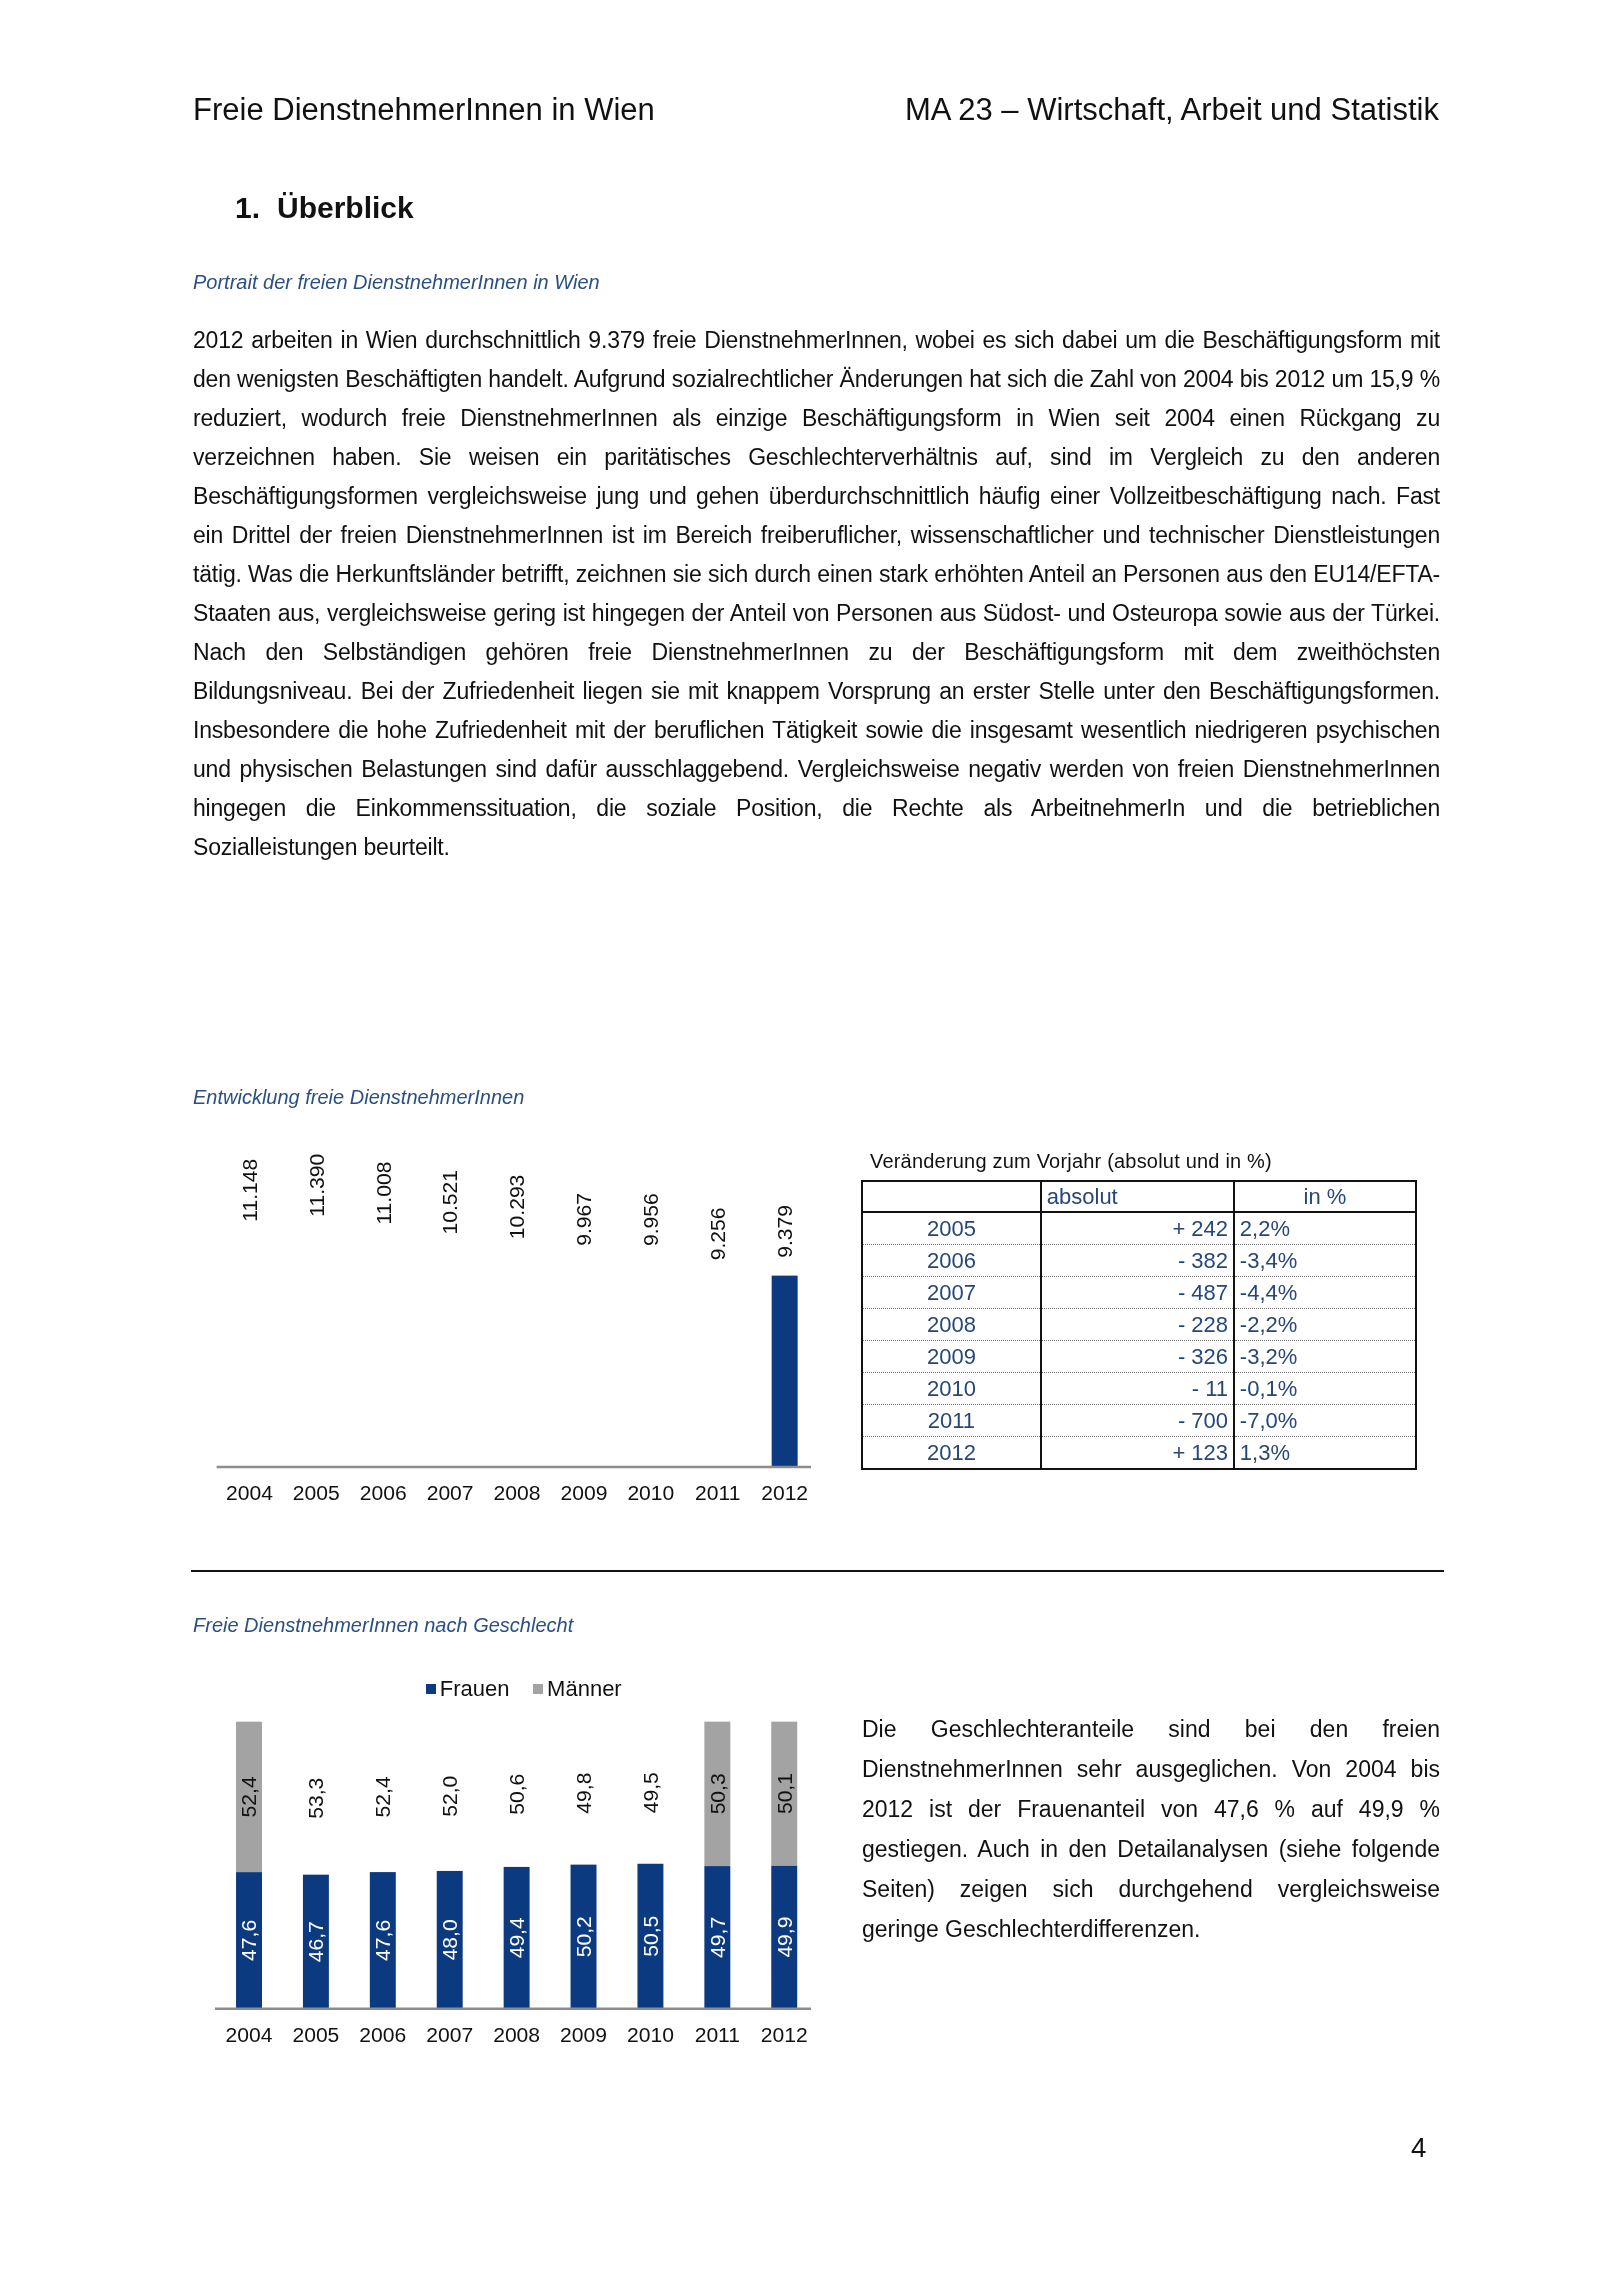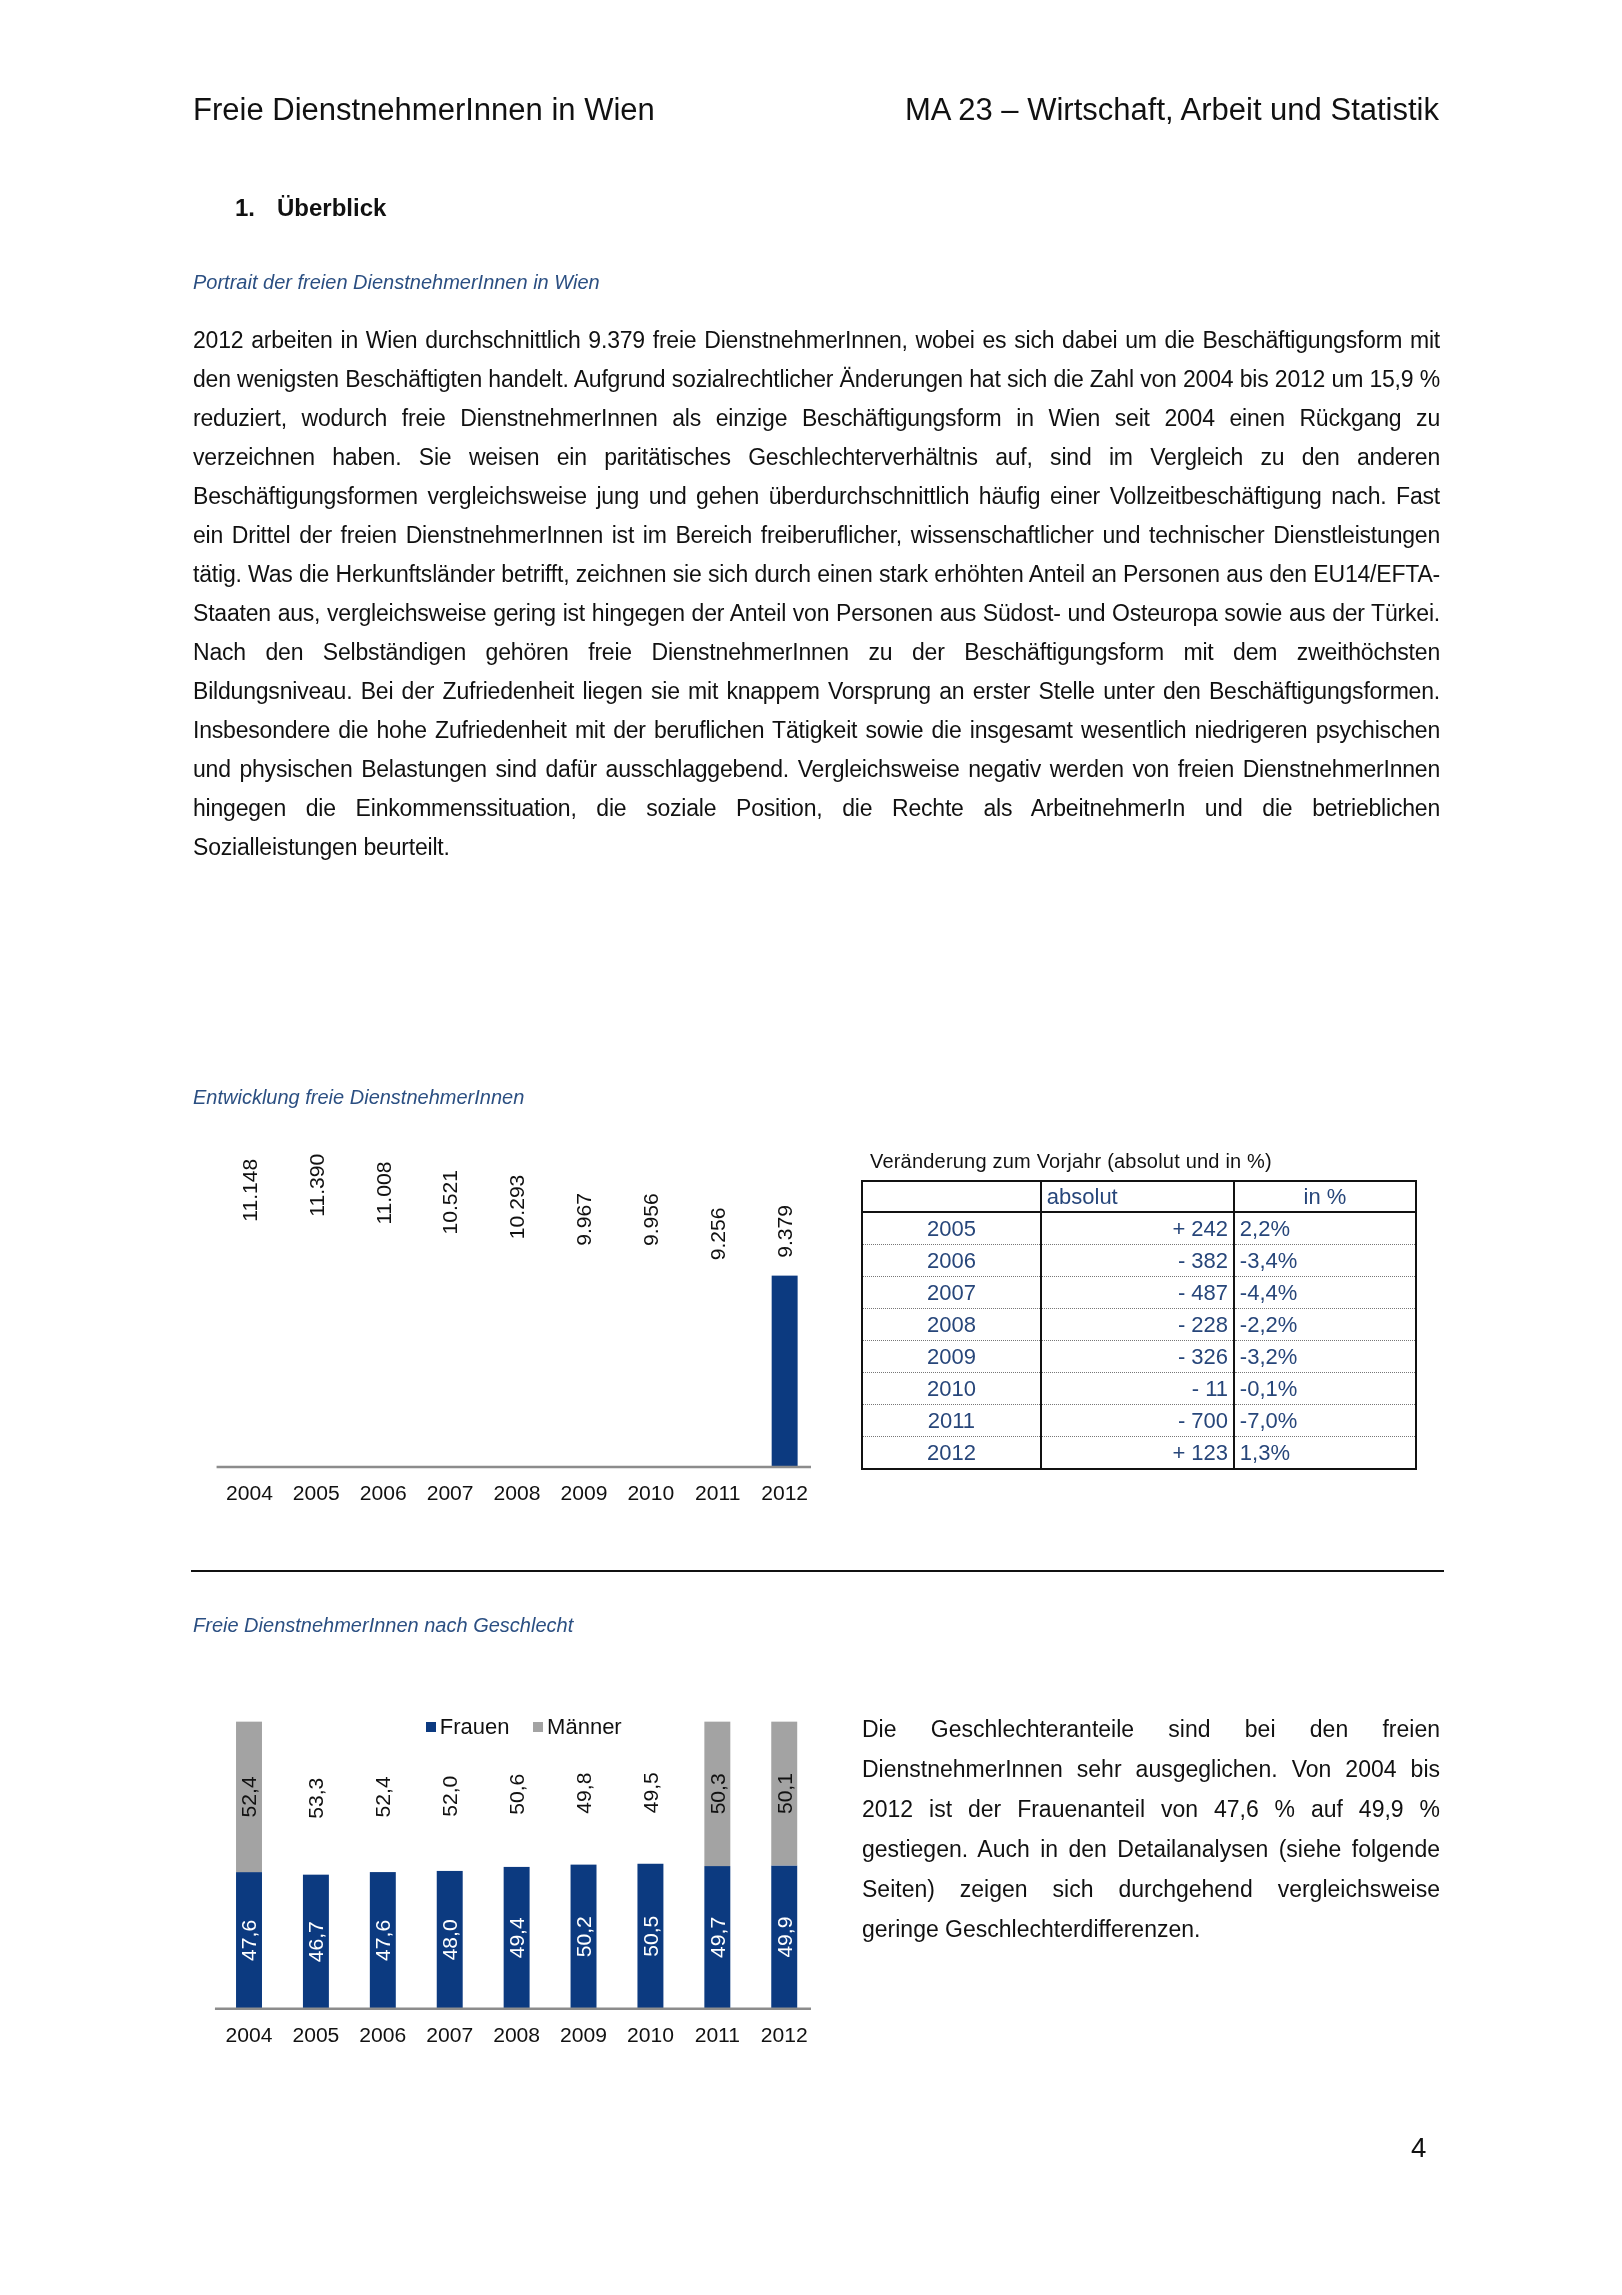--- a/index.html
+++ b/index.html
@@ -2,21 +2,21 @@
 <html style="font-size:13px"><head>
 <meta charset="utf-8">
 <style>
   html, body { margin: 0; padding: 0; background: #ffffff; }
   body { width: 1622px; height: 2295px; position: relative; overflow: hidden;
          font-family: "Liberation Sans", sans-serif; color: #111111; }
   .abs { position: absolute; }
   .hdr { font-size: 31px; top: 96px; line-height: 27.6px; white-space: nowrap; }
   #hdr-left { left: 193px; }
   #hdr-right { right: 183px; }
-  .h1 { left: 235px; top: 191px; font-size: 24px; font-weight: bold; line-height: 34px; white-space: nowrap; }
+  .h1 { left: 235px; top: 191px; font-size: 30px; font-weight: bold; line-height: 34px; white-space: nowrap; }
   .h1 .num { display: inline-block; width: 42px; }
   .sub { font-style: italic; color: #2b4f82; font-size: 20px; line-height: 34px; white-space: nowrap; }
   #sub-portrait { left: 193px; top: 265px; }
   #sub-entw { left: 193px; top: 1080px; }
   #sub-geschl { left: 193px; top: 1608px; }
   .para { font-size: 23px; line-height: 39px; text-align: justify; text-align-last: left; }
   #para-main { left: 193px; top: 321px; width: 1247px; letter-spacing: -0.2px; }
   #para-side { left: 862px; top: 1709px; width: 578px; line-height: 40px; }
   .divider { left: 191px; top: 1570px; width: 1253px; height: 2.4px; background: #111; }
   #page-num { left: 1411px; top: 2132px; font-size: 27.6px; }
@@ -34,21 +34,21 @@
   table.chg tr.row.last td { border-bottom: 2.4px solid #111; }
   table.chg tr.total td { font-weight: bold; border-bottom: 2.4px solid #111; }
 
   
   svg.chart { position: absolute; left: 0; top: 0; overflow: visible; }
   .lbl { font-family: "Liberation Sans", sans-serif; font-size: 26px; fill: #111; }
   .lbl-w { fill: #ffffff; }
   .yr { font-family: "Liberation Sans", sans-serif; font-size: 26px; fill: #111; }
   .leg { left: 426px; top: 1676px; font-size: 22px; white-space: nowrap; display: flex; align-items: center; }
   .leg .sw { display: inline-block; width: 9.7px; height: 9.7px; margin-right: 4px; }
-  .leg .item { display: inline-flex; align-items: center; margin-right: 24px; margin-top: 38px; }
+  .leg .item { display: inline-flex; align-items: center; margin-right: 24px; }
 </style>
 </head>
 <body>
 
 <div class="abs hdr" id="hdr-left">Freie DienstnehmerInnen in Wien</div>
 <div class="abs hdr" id="hdr-right">MA 23 – Wirtschaft, Arbeit und Statistik</div>
 
 <div class="abs h1">
   <span class="num">1.</span><span>Überblick</span>
 </div>

